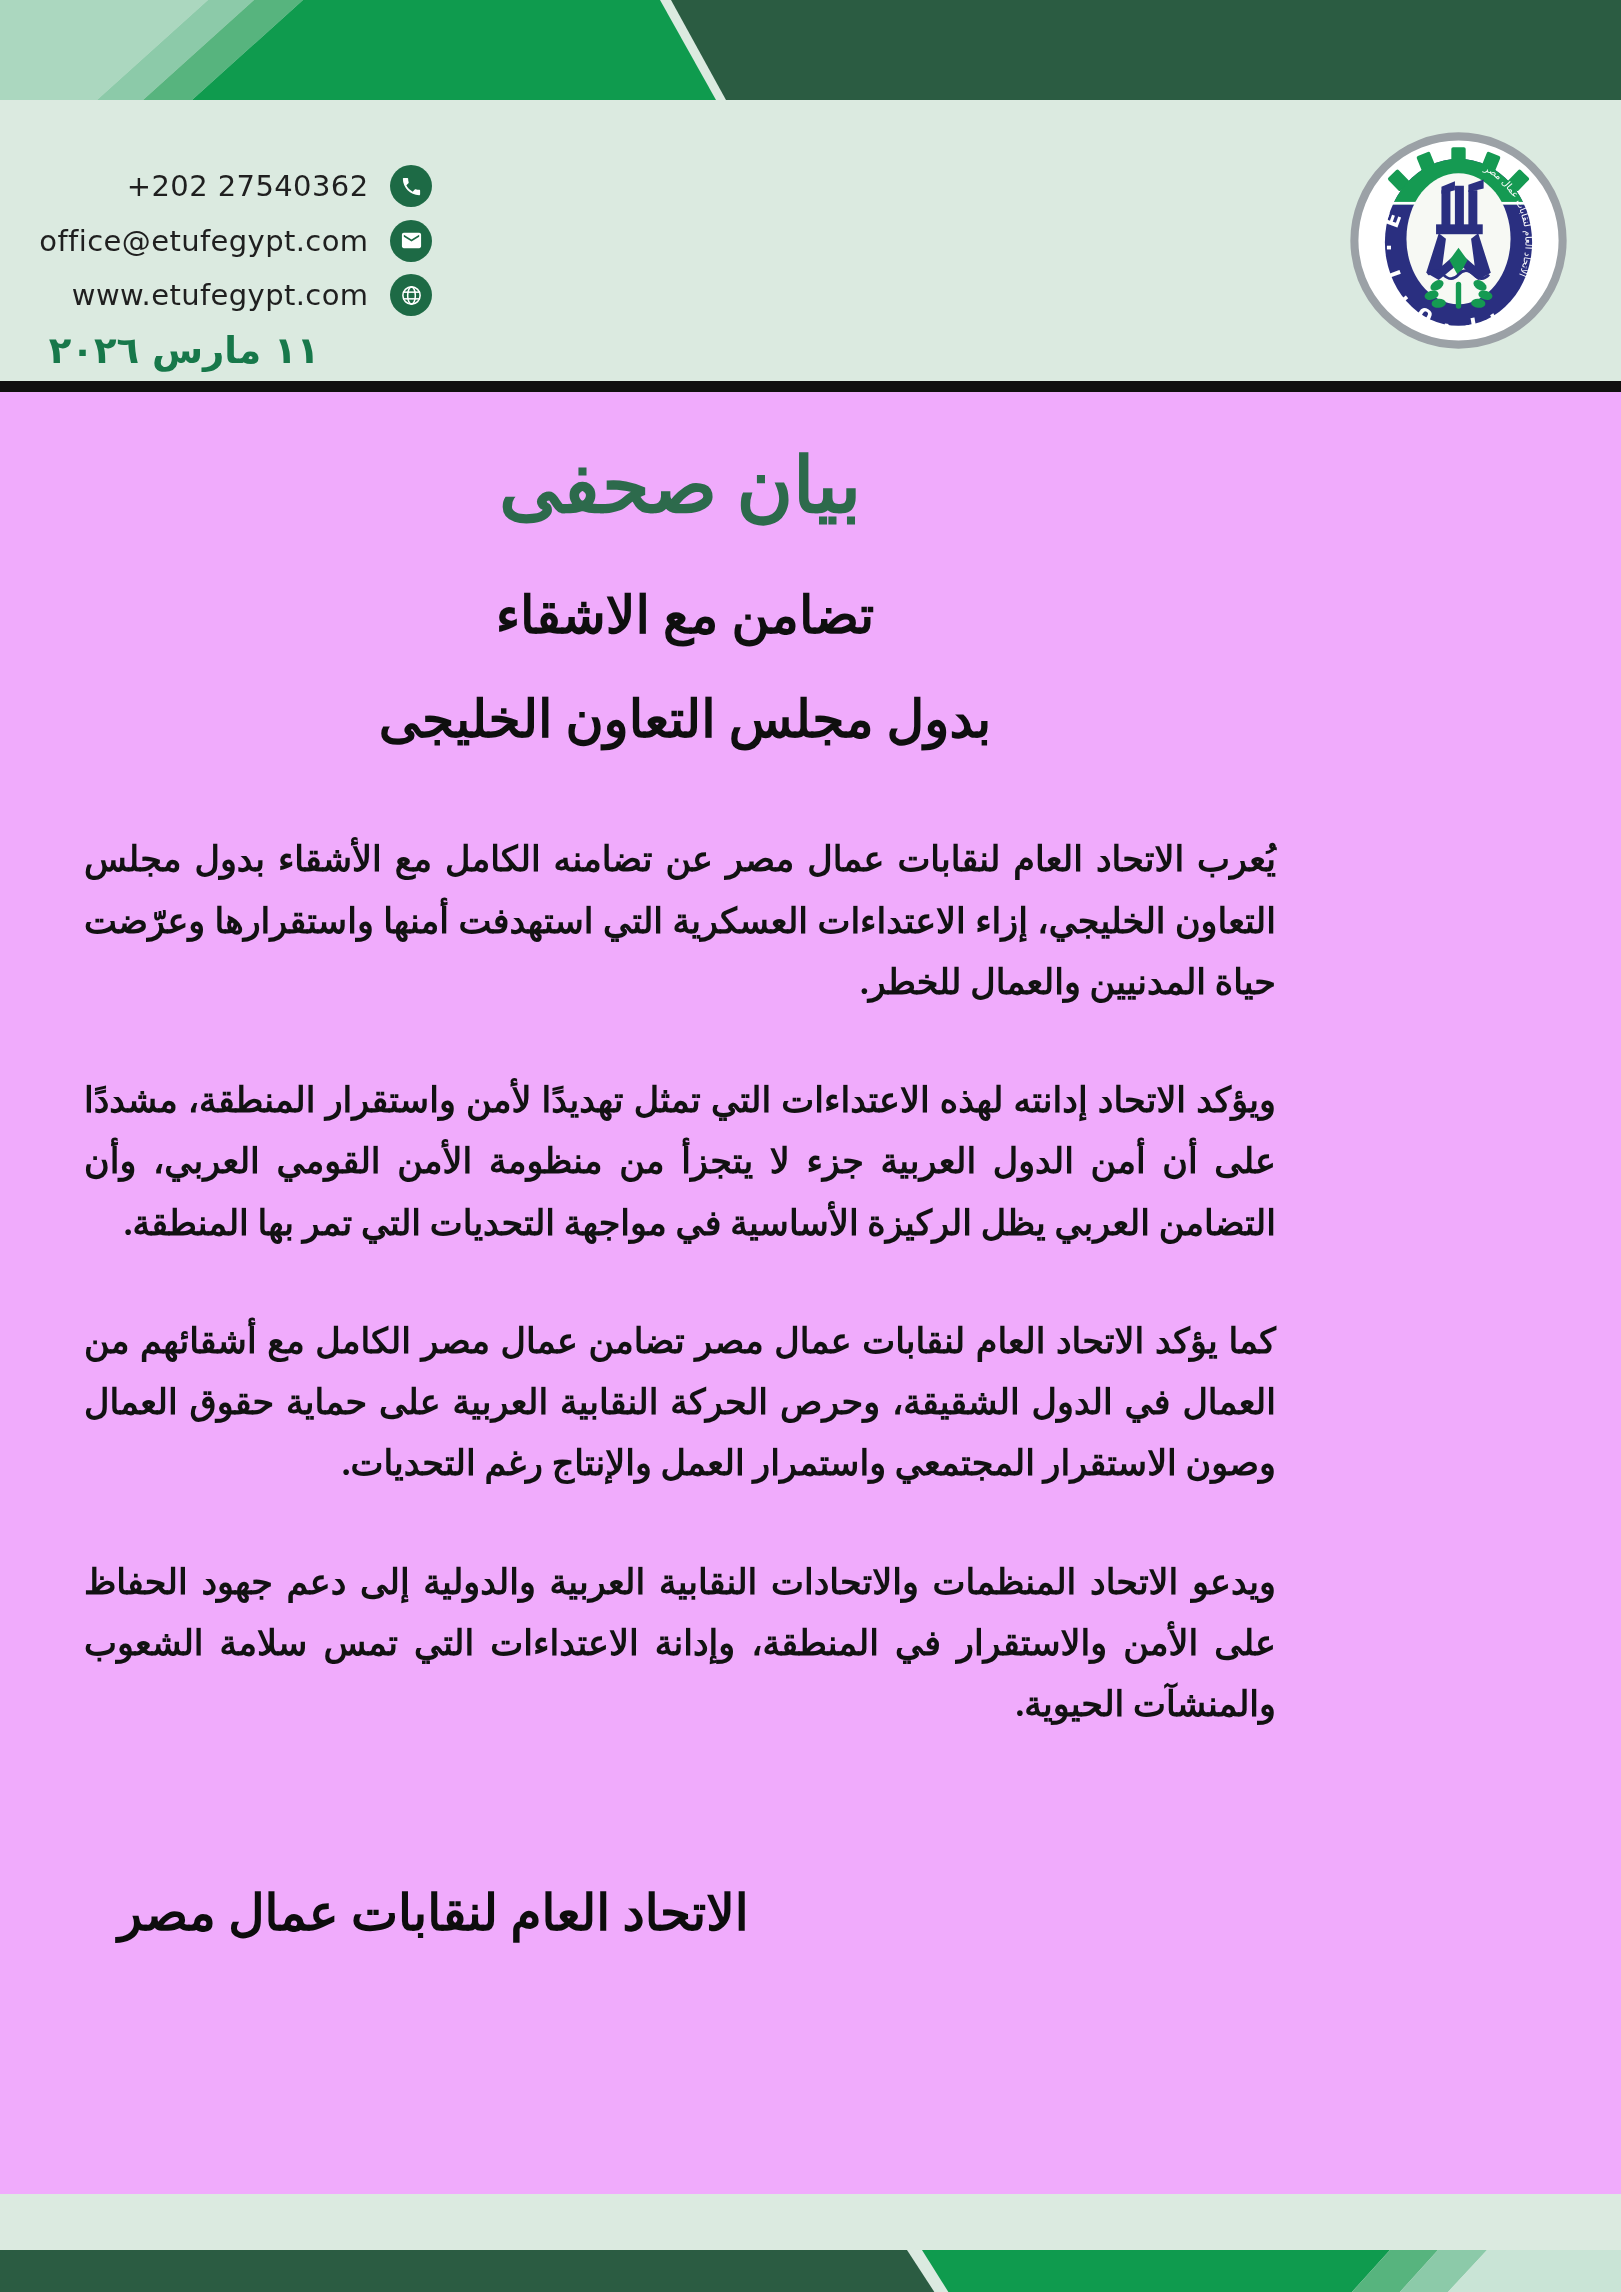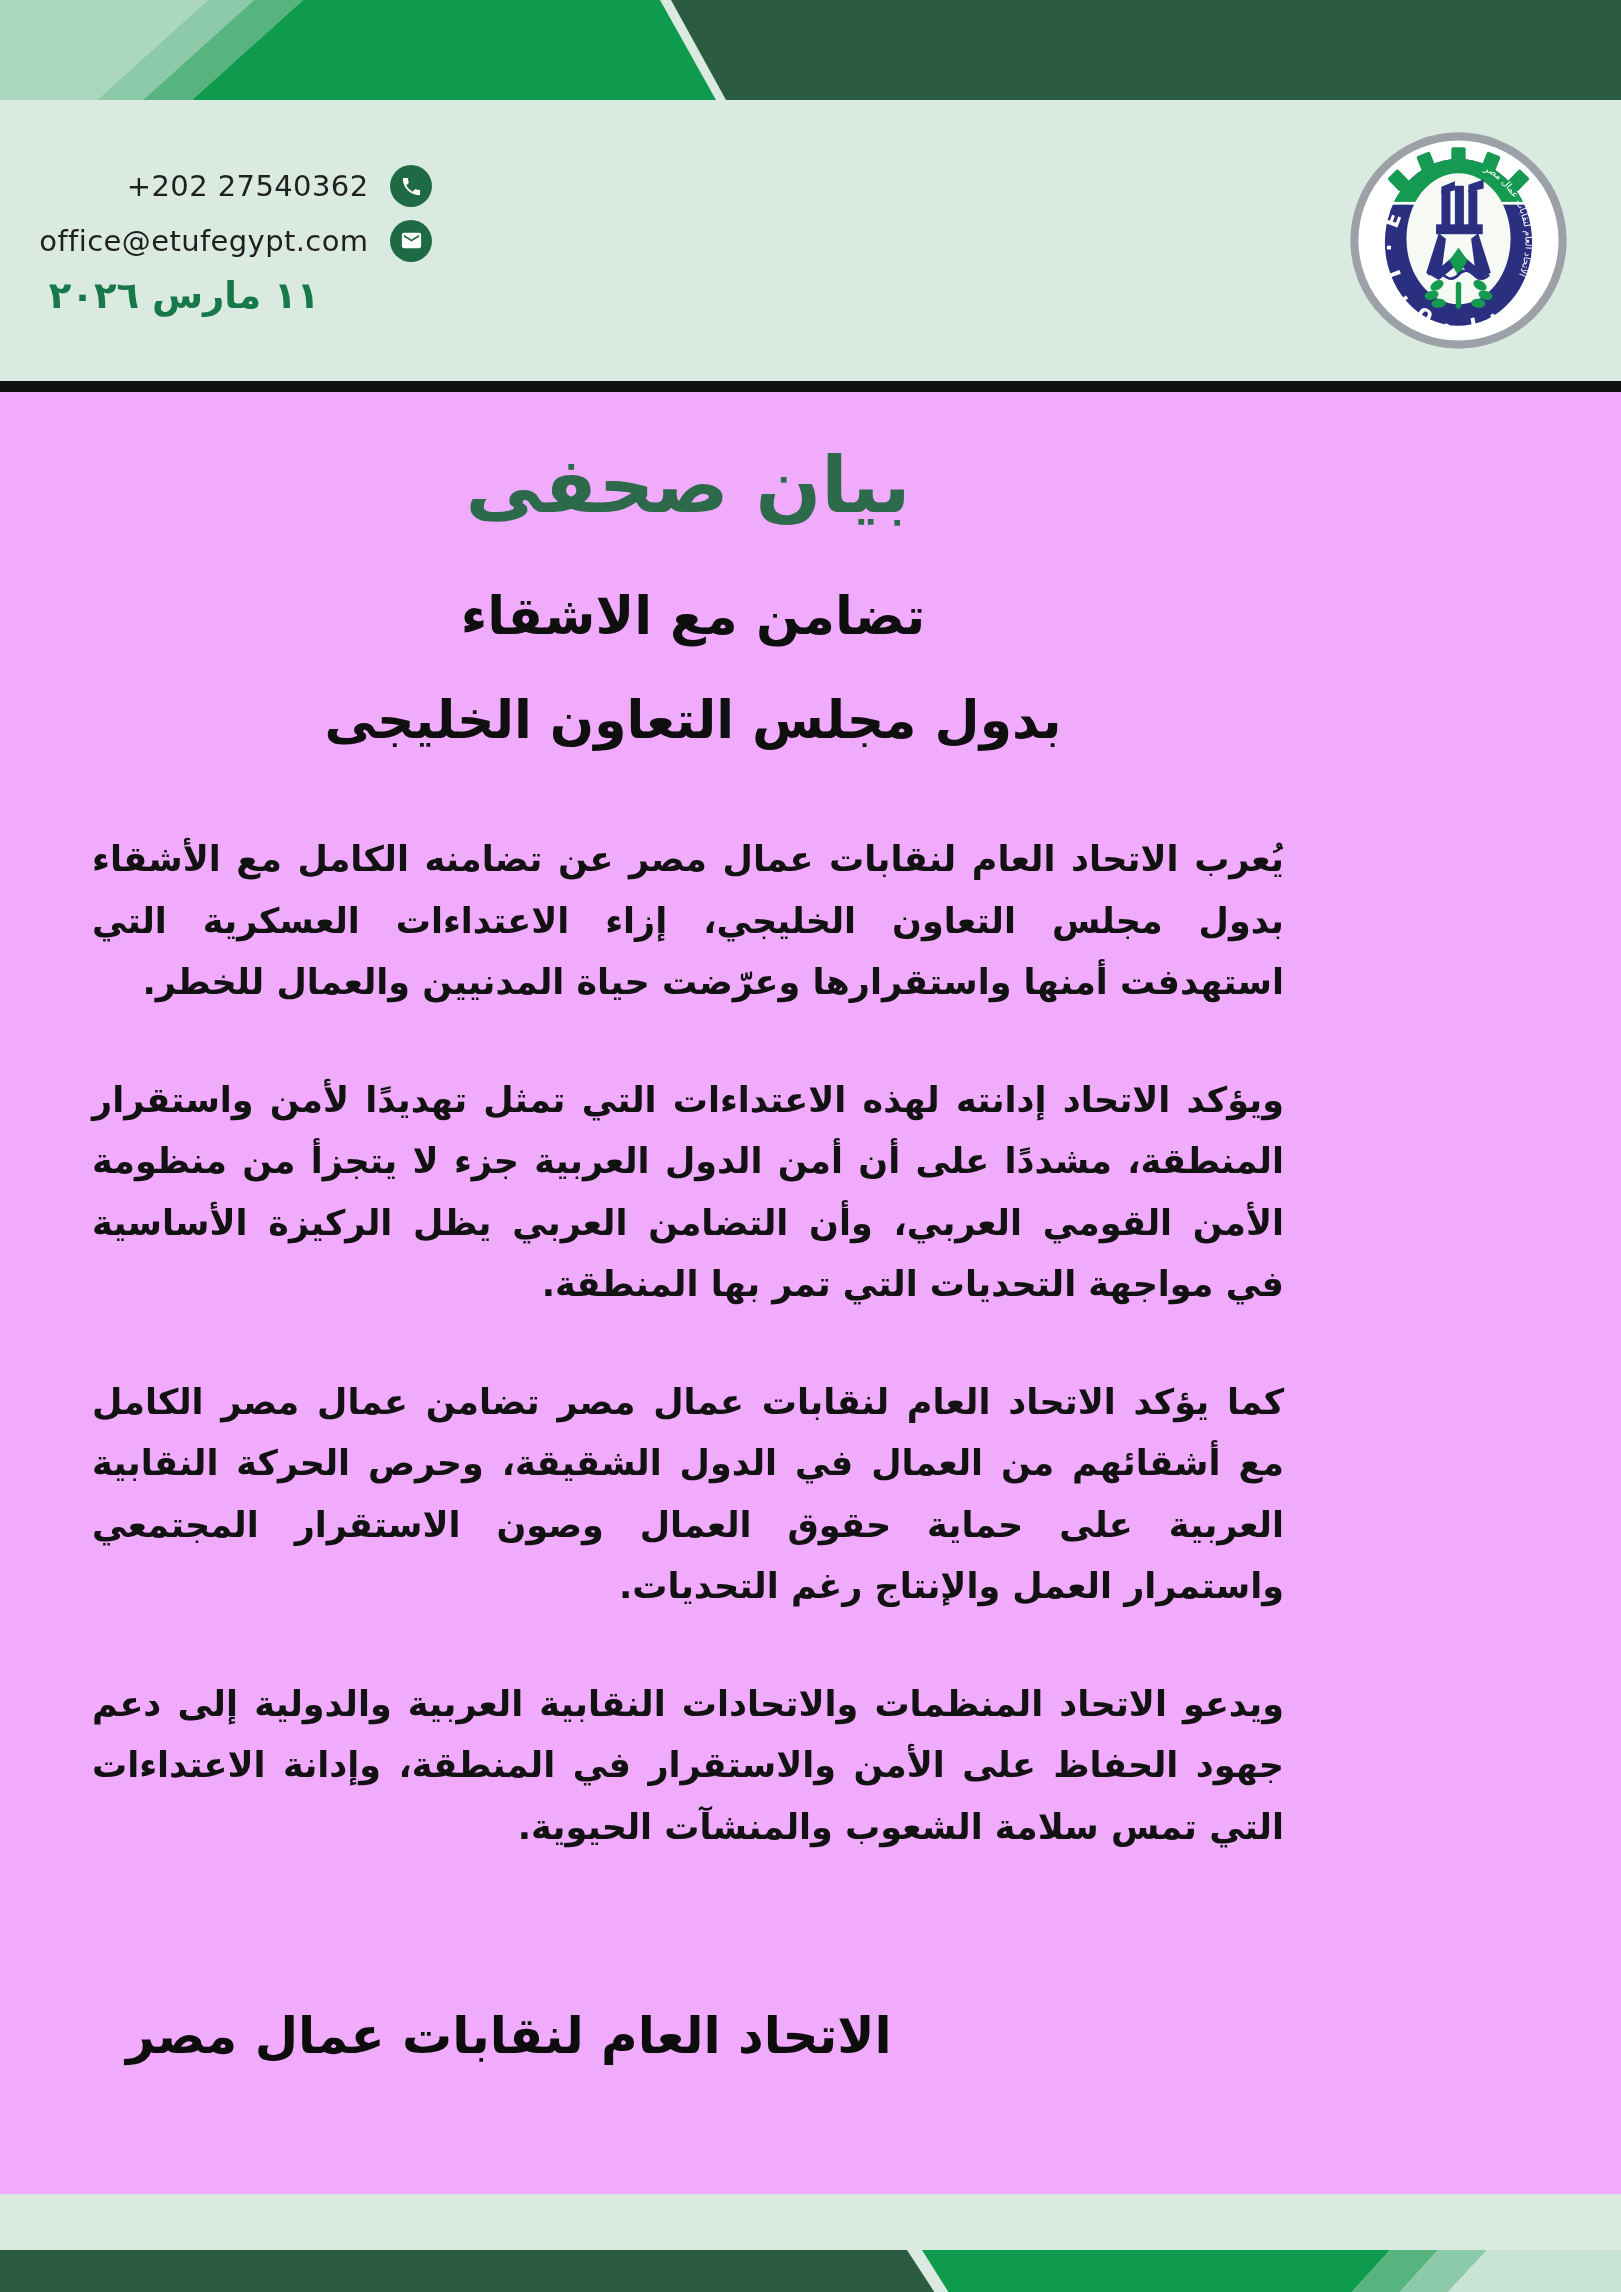--- a/index.html
+++ b/index.html
@@ -43,23 +43,24 @@
   .date-text {
     direction:rtl; font-size:37px; font-weight:bold; color:#17784a;
   }
 
   .logo { position:absolute; top:131px; left:1349px; width:219px; height:219px; }
 
   .black-rule { position:absolute; top:381px; left:0; width:100%; height:10.7px; background:#101010; }
 
   
   .content {
-    position:absolute; top:391px; left:12px; width:1352px;
+    position:absolute; top:391px; left:4px; width:1352px;
     direction:rtl;
     color:#111111;
+    font-family:Liberation Serif, serif;
   }
   .kicker {
     margin-top:47px;
     text-align:center;
     font-size:77px; font-weight:bold;
     color:#2d6a4c;
     line-height:1.25;
   }
   .doc-title {
     margin-top:30px;
@@ -121,20 +122,31 @@
         </span>
       </div>
       <div class="contact-row">
         <span class="contact-text">office@etufegypt.com</span>
         <span class="icon-circle">
           <svg viewBox="0 0 24 24">
               <path fill="#ffffff" d="M20 4H4c-1.1 0-2 .9-2 2v12c0 1.1.9 2 2 2h16c1.1 0 2-.9 2-2V6c0-1.1-.9-2-2-2zm0 4-8 5-8-5V6l8 5 8-5v2z"></path>
             </svg>
         </span>
       </div>
+      <div class="contact-row">
+        <span class="contact-text">www.etufegypt.com</span>
+        <span class="icon-circle">
+          <svg viewBox="0 0 24 24" fill="none" stroke="#ffffff" stroke-width="1.6">
+            <circle cx="12" cy="12" r="9"></circle>
+            <ellipse cx="12" cy="12" rx="4" ry="9"></ellipse>
+            <line x1="3.5" y1="8.5" x2="20.5" y2="8.5"></line>
+            <line x1="3.5" y1="15.5" x2="20.5" y2="15.5"></line>
+          </svg>
+        </span>
+      </div>
       <div class="date-row">
         <span class="date-text">١١ مارس ٢٠٢٦</span>
       </div>
     </div>
 
     <div class="logo">
       <svg viewBox="0 0 244 244" width="219" height="219">
         <circle cx="122" cy="122" r="116" fill="#ffffff" stroke="#9ba1a6" stroke-width="9"></circle>
         <g>
           <ellipse cx="122" cy="124" rx="82" ry="93" fill="#2a2f80"></ellipse>

